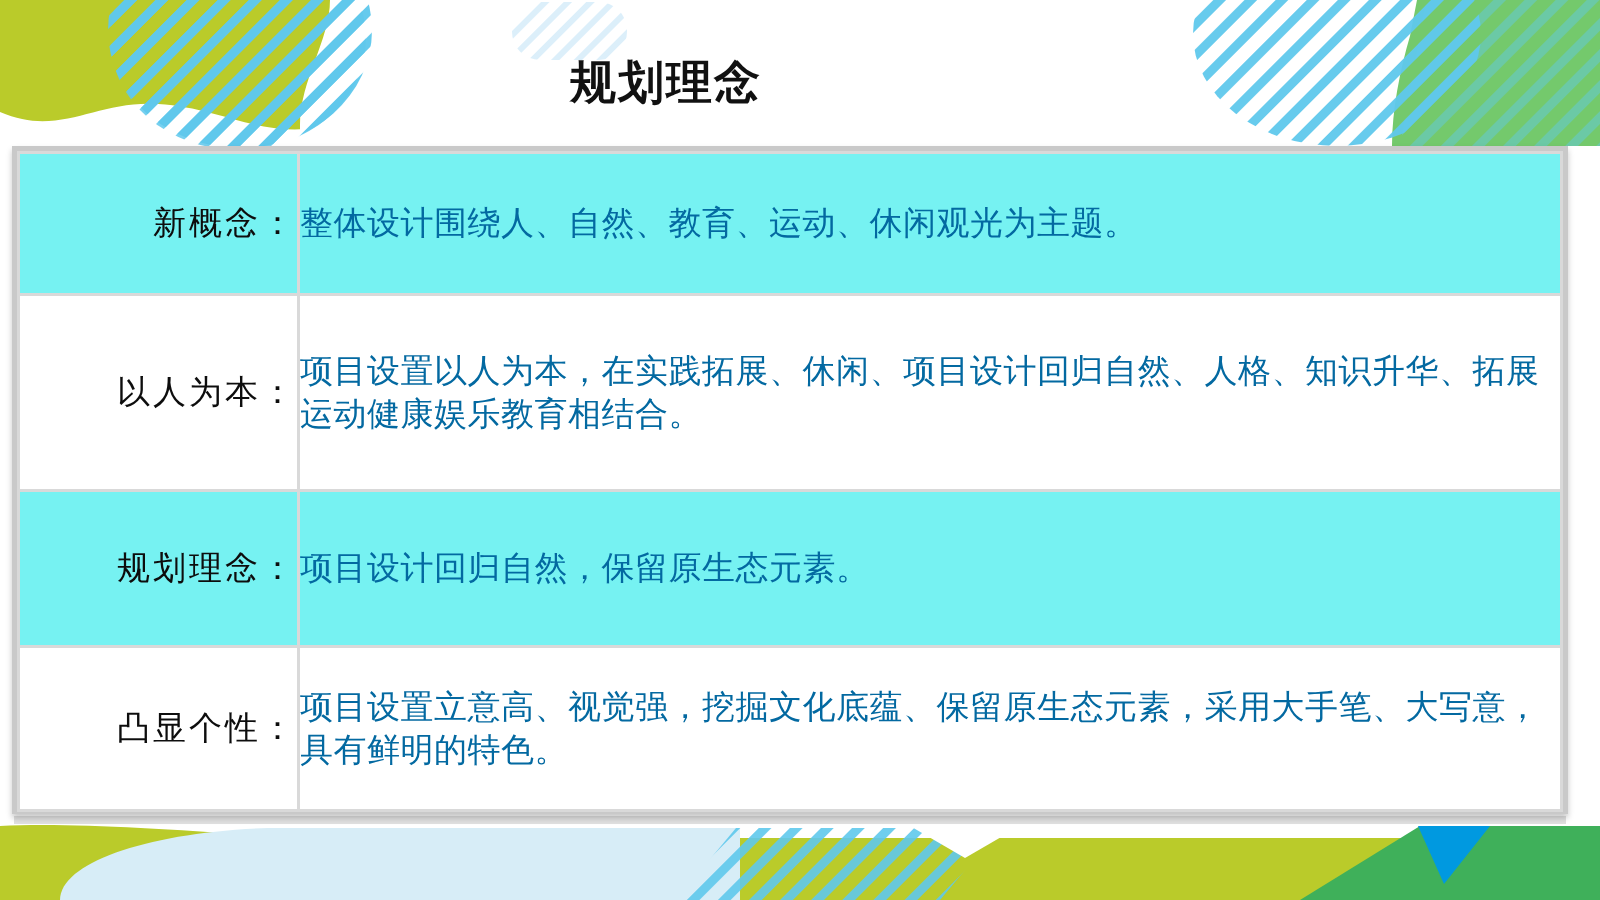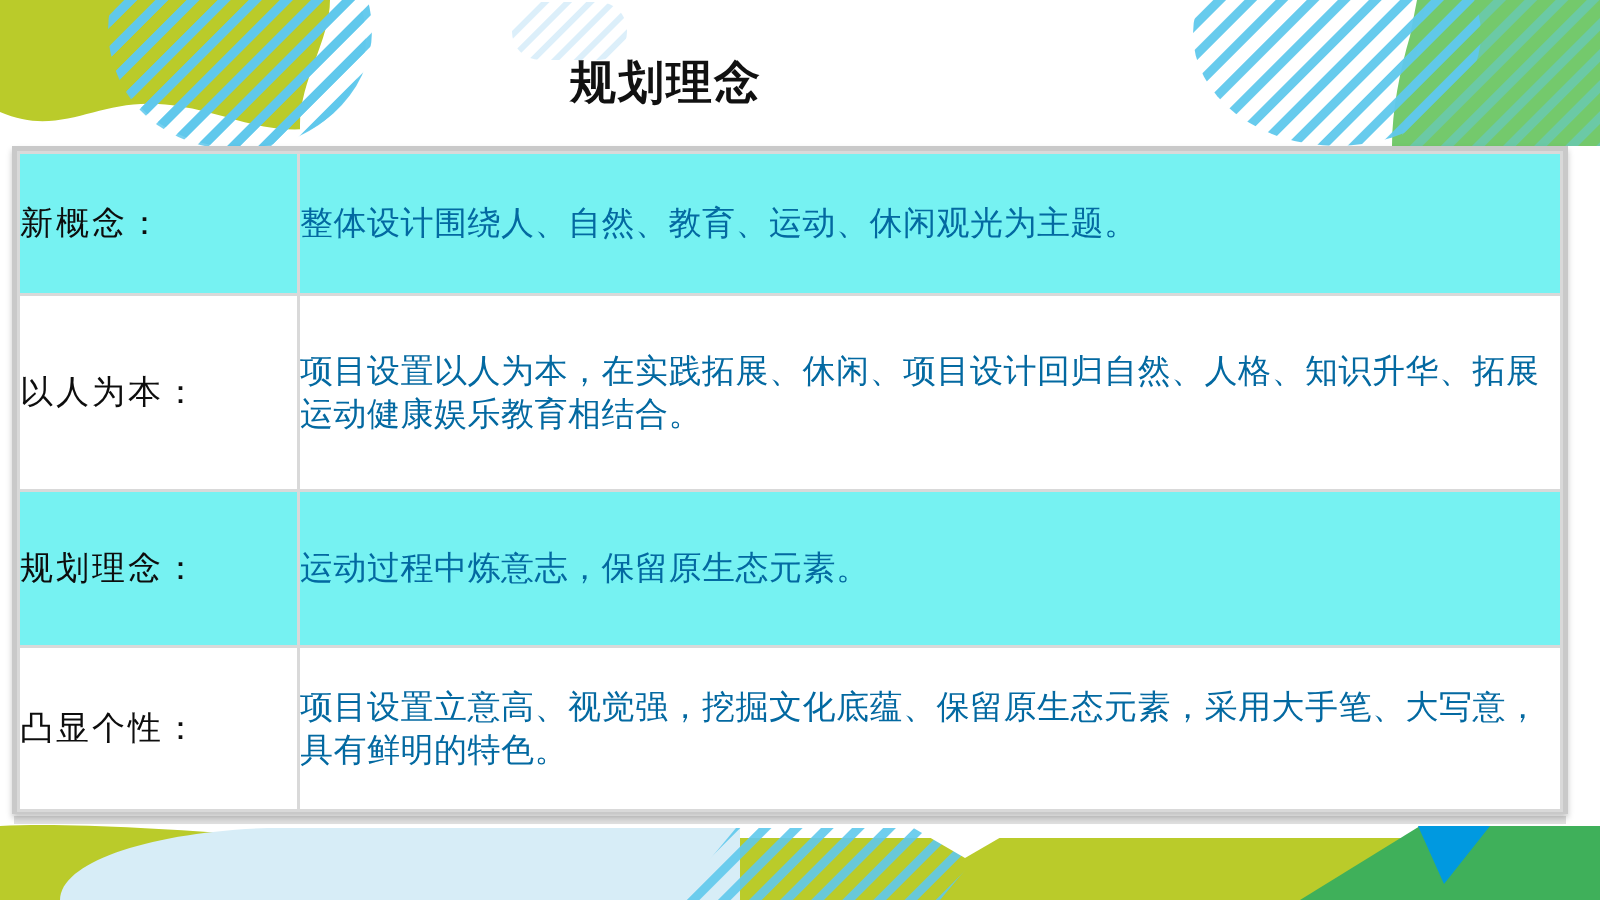--- a/index.html
+++ b/index.html
@@ -64,21 +64,21 @@
     border-collapse: collapse;
     table-layout: fixed;
   }
   table.idea-table td {
     border: 3px solid #d9d9d9;
     vertical-align: middle;
     padding: 0;
   }
   td.label-cell {
     width: 280px;
-    text-align: left;
+    text-align: right;
     font-size: 33px;
     color: #0d0d0d;
     letter-spacing: 3px;
     padding: 0 6px;
     box-sizing: border-box;
     font-family: Liberation Mono, monospace;
   }
   td.text-cell {
     text-align: left;
     font-size: 33px;
@@ -187,21 +187,21 @@
         <tr class="row-accent r1">
           <td class="label-cell">新概念：</td>
           <td class="text-cell">整体设计围绕人、自然、教育、运动、休闲观光为主题。</td>
         </tr>
         <tr class="row-plain r2">
           <td class="label-cell">以人为本：</td>
           <td class="text-cell">项目设置以人为本，在实践拓展、休闲、项目设计回归自然、人格、知识升华、拓展运动健康娱乐教育相结合。</td>
         </tr>
         <tr class="row-accent r3">
           <td class="label-cell">规划理念：</td>
-          <td class="text-cell">运动过程中炼意志，保留原生态元素。</td>
+          <td class="text-cell">项目设计回归自然，保留原生态元素。</td>
         </tr>
         <tr class="row-plain r4">
           <td class="label-cell">凸显个性：</td>
           <td class="text-cell">项目设置立意高、视觉强，挖掘文化底蕴、保留原生态元素，采用大手笔、大写意，具有鲜明的特色。</td>
         </tr>
       </tbody>
     </table>
   </div>
 
 </div>

